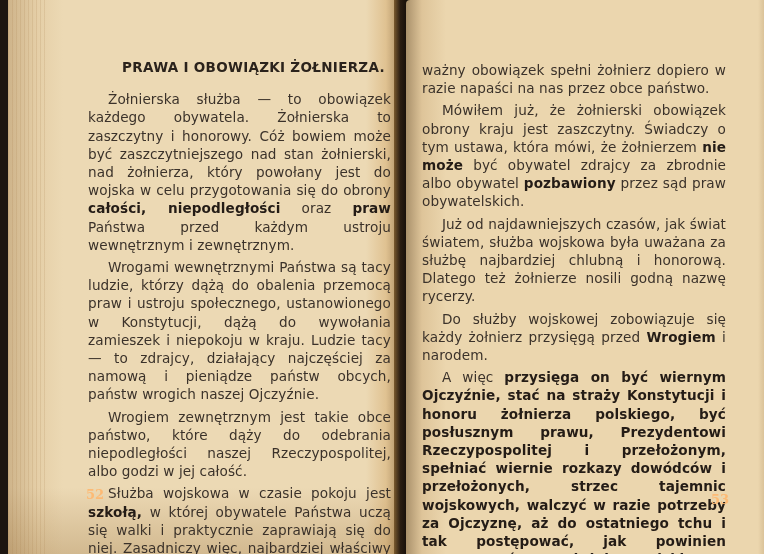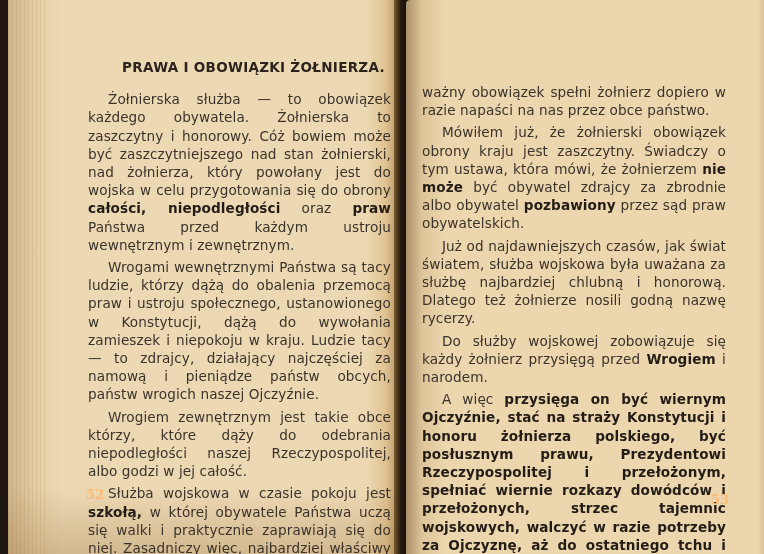--- a/index.html
+++ b/index.html
@@ -52,21 +52,21 @@
   .heading {
     text-align: center;
     font-weight: bold;
     font-size: 13.5px;
     letter-spacing: 0.3px;
     color: #2b231c;
     margin: 0 0 14px 28px;
   }
   p.para { margin: 0; text-indent: 20px; }
   p.para + p.para { margin-top: 4px; }
-  p.cont { text-indent: 0; margin-top: 22px; }
+  p.cont { text-indent: 0; }
   b { color: #241c16; }
 
   .pagenum {
     position: absolute;
     font-family: "DejaVu Serif", serif;
     font-weight: bold;
     font-size: 13px;
     color: #fdba74;
   }
   .pagenum-left { left: 78px; top: 487px; }
@@ -80,21 +80,21 @@
     <div class="edge-strip"></div>
   </div>
   <div class="spine-shadow"></div>
   <div class="page-right"></div>
 
   <div class="col col-left">
     <div class="heading">PRAWA I OBOWIĄZKI ŻOŁNIERZA.</div>
     <div>
         <p class="para"><span>Żołnierska służba — to obowiązek każdego obywatela. Żołnierska to zaszczytny i honorowy. Cóż bowiem może być zaszczytniejszego nad stan żołnierski, nad żołnierza, który powołany jest do wojska w celu przygotowania się do obrony </span><b>całości, niepodległości</b><span> oraz </span><b>praw</b><span> Państwa przed każdym ustroju wewnętrznym i zewnętrznym.</span></p>
         <p class="para"><span>Wrogami wewnętrznymi Państwa są tacy ludzie, którzy dążą do obalenia przemocą praw i ustroju społecznego, ustanowionego w Konstytucji, dążą do wywołania zamieszek i niepokoju w kraju. Ludzie tacy — to zdrajcy, działający najczęściej za namową i pieniądze państw obcych, państw wrogich naszej Ojczyźnie.</span></p>
-        <p class="para"><span>Wrogiem zewnętrznym jest takie obce którzy, które dąży do odebrania niepodległości naszej Rzeczypospolitej, albo godzi w jej całość.</span></p>
+        <p class="para"><span>Wrogiem zewnętrznym jest takie obce państwo, które dąży do odebrania niepodległości naszej Rzeczypospolitej, albo godzi w jej całość.</span></p>
         <p class="para"><span>Służba wojskowa w czasie pokoju jest </span><b>szkołą,</b><span> w której obywatele Państwa uczą się walki i praktycznie zaprawiają się do niej. Zasadniczy więc, najbardziej właściwy i po-</span></p>
       </div>
   </div>
 
   <div class="col col-right">
     <div>
         <p class="para cont"><span>ważny obowiązek spełni żołnierz dopiero w razie napaści na nas przez obce państwo.</span></p>
         <p class="para"><span>Mówiłem już, że żołnierski obowiązek obrony kraju jest zaszczytny. Świadczy o tym ustawa, która mówi, że żołnierzem </span><b>nie może</b><span> być obywatel zdrajcy za zbrodnie albo obywatel </span><b>pozbawiony</b><span> przez sąd praw obywatelskich.</span></p>
         <p class="para"><span>Już od najdawniejszych czasów, jak świat światem, służba wojskowa była uważana za służbę najbardziej chlubną i honorową. Dlatego też żołnierze nosili godną nazwę rycerzy.</span></p>
         <p class="para"><span>Do służby wojskowej zobowiązuje się każdy żołnierz przysięgą przed </span><b>Wrogiem</b><span> i narodem.</span></p>

